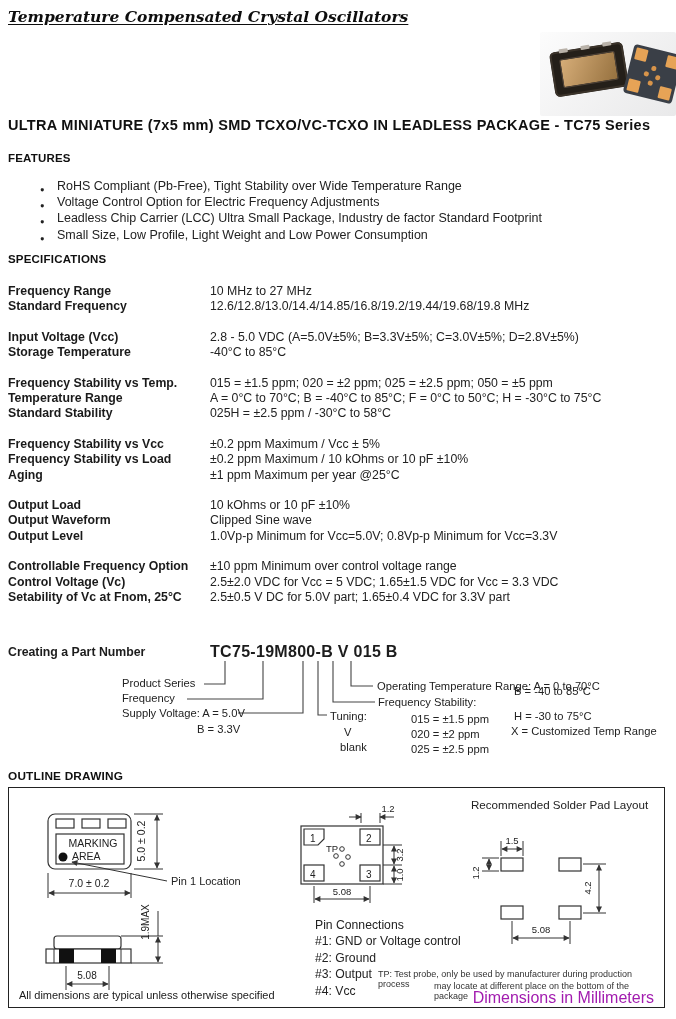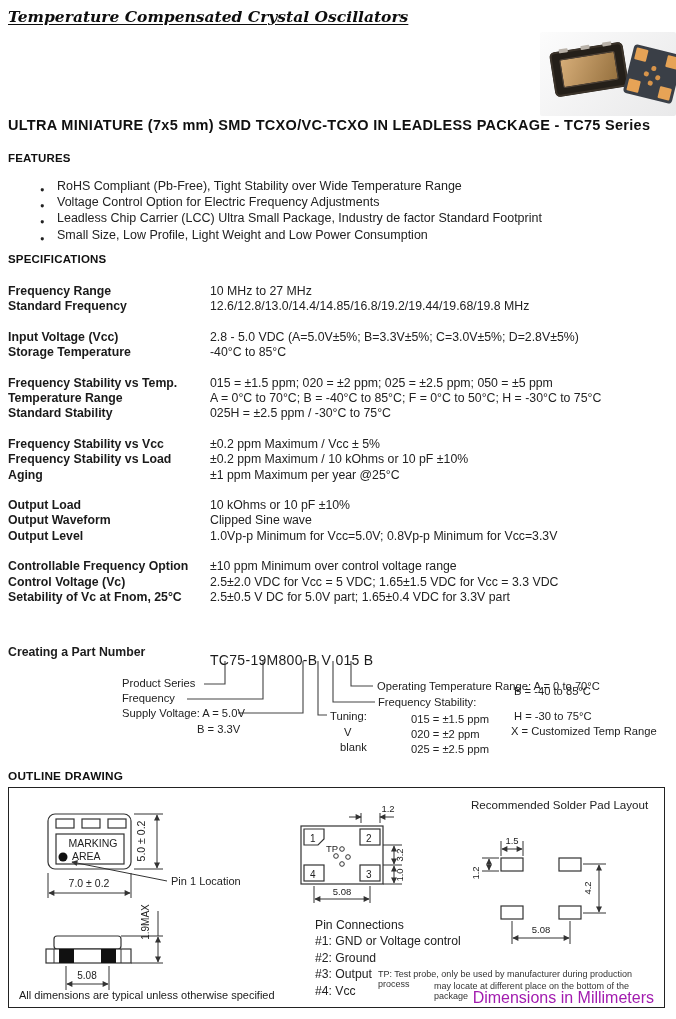--- a/index.html
+++ b/index.html
@@ -35,21 +35,21 @@
   
   .specs{left:8px;top:253px;width:660px;}
   .specs .section-heading{margin-bottom:19px;}
   .spec-group{margin-bottom:15px;}
   .spec-row{display:flex;font-size:12.3px;line-height:15.4px;}
   .spec-label{width:202px;flex:none;font-weight:bold;color:#1a1a1a;}
   .spec-value{flex:1;color:#222;white-space:nowrap;}
   
   .pn-region{left:0;top:640px;width:676px;height:135px;}
   .pn-heading{left:8px;top:5px;font-size:12.3px;font-weight:bold;}
-  .pn-number{left:210px;top:3px;font-size:14px;font-weight:normal;letter-spacing:0.3px;margin-top:9px;}
+  .pn-number{left:210px;top:3px;font-size:16px;font-weight:bold;letter-spacing:0.3px;}
   .pnl{position:absolute;font-size:11.2px;color:#222;white-space:nowrap;}
   
   .outline-heading{left:8px;top:769px;font-size:11.8px;font-weight:bold;letter-spacing:0.2px;}
   .outline-box{left:8px;top:787px;width:655px;height:219px;border:1.6px solid #222;}
   .pad-heading{left:462px;top:10px;font-size:11.6px;color:#222;}
   .pin-conn{left:287px;top:129px;font-size:12.2px;line-height:16.4px;color:#222;margin-left:19px;}
   .tp-note1{left:369px;top:181px;font-size:9px;color:#333;}
   .tp-note2{left:425px;top:193px;font-size:9px;color:#333;}
   .dims-note{right:10px;top:201px;font-size:16px;color:#a21caf;}
   .footnote-left{left:10px;top:201px;font-size:11px;color:#1a1a1a;text-align:right;}
@@ -119,21 +119,21 @@
     <div class="spec-row">
       <div class="spec-label">Frequency Stability vs Temp.</div>
       <div class="spec-value">015 = ±1.5 ppm; 020 = ±2 ppm; 025 = ±2.5 ppm; 050 = ±5 ppm</div>
     </div>
     <div class="spec-row">
       <div class="spec-label">Temperature Range</div>
       <div class="spec-value">A = 0°C to 70°C; B = -40°C to 85°C; F = 0°C to 50°C; H = -30°C to 75°C</div>
     </div>
     <div class="spec-row">
       <div class="spec-label">Standard Stability</div>
-      <div class="spec-value">025H = ±2.5 ppm / -30°C to 75°C</div>
+      <div class="spec-value">025H = ±2.5 ppm / -30°C to 58°C</div>
     </div>
   </div>
   <div class="spec-group">
     <div class="spec-row">
       <div class="spec-label">Frequency Stability vs Vcc</div>
       <div class="spec-value">±0.2 ppm Maximum / Vcc ± 5%</div>
     </div>
     <div class="spec-row">
       <div class="spec-label">Frequency Stability vs Load</div>
       <div class="spec-value">±0.2 ppm  Maximum / 10 kOhms or 10 pF ±10%</div>

